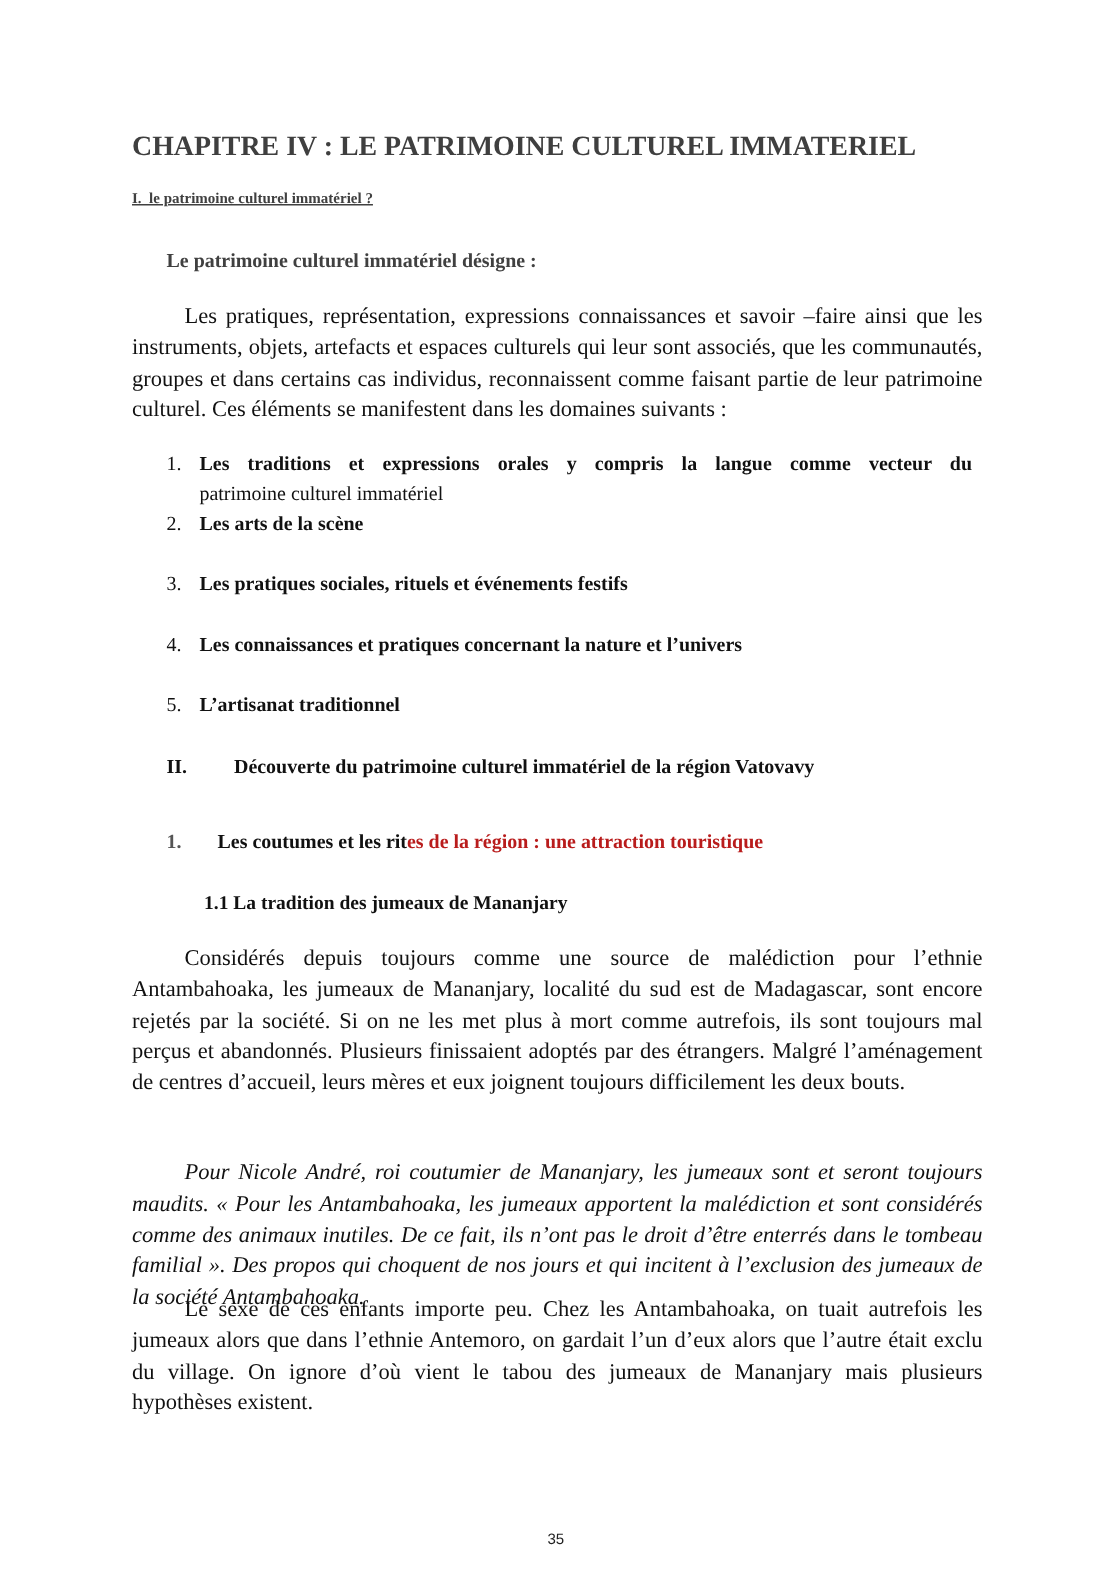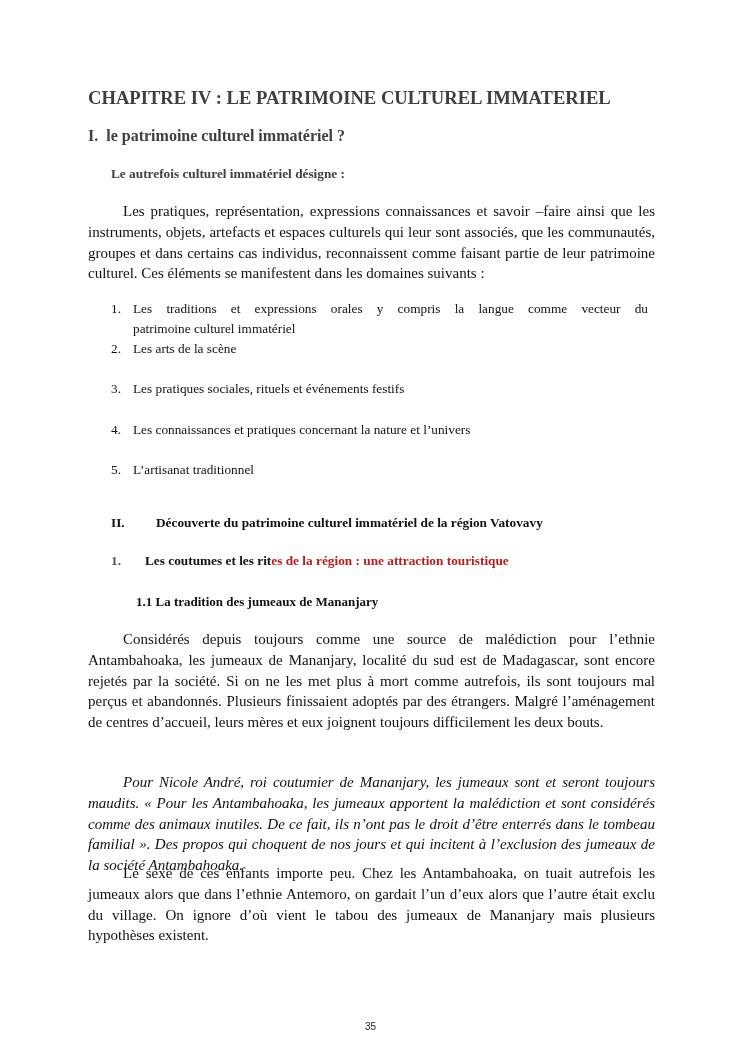--- a/index.html
+++ b/index.html
@@ -25,23 +25,24 @@
 
     .chapter-title {
       left: 88px; top: 87px;
       font-size: 18.6px;
       font-weight: bold;
       color: #3f3f3f;
       letter-spacing: 0;
     }
     .h-section-1 {
       left: 88px; top: 127px;
-      font-size: 16px;
+      font-size: 10px;
       font-weight: bold;
       color: #404040;
+      text-decoration: underline;
     }
     .h-sub-def {
       left: 111px; top: 166px;
       font-size: 13.3px;
       font-weight: bold;
       color: #404040;
     }
     .para {
       position: absolute;
       left: 88px;
@@ -76,31 +77,32 @@
     }
     .domain-list li .num {
       position: absolute;
       left: 0;
       top: 0;
     }
     .domain-list li .txt {
       display: block;
       text-align: justify;
       text-align-last: left;
+      font-weight: bold;
     }
     .domain-list li.first .txt { text-align-last: justify; }
     .domain-list li.first .txt2 { display: block; text-align-last: left; }
     .li-1 { position: absolute !important; top: 0; width: 515px; }
     .li-2 { position: absolute !important; top: 40px; width: 515px; }
     .li-3 { position: absolute !important; top: 80px; width: 515px; }
     .li-4 { position: absolute !important; top: 121px; width: 515px; }
     .li-5 { position: absolute !important; top: 161px; width: 515px; }
 
     .h-section-2 {
-      left: 111px; top: 515px;
+      left: 111px; top: 503px;
       font-size: 13.3px;
       font-weight: bold;
       color: #111111;
     }
     .h-section-2 .roman { display: inline-block; width: 45px; }
 
     .h-sub-1 {
       left: 111px; top: 553px;
       font-size: 13.3px;
       font-weight: bold;
@@ -125,21 +127,21 @@
   </style>
 </head>
 <body>
 
 <div class="page">
 
   <div class="abs chapter-title">CHAPITRE IV : LE PATRIMOINE CULTUREL IMMATERIEL</div>
 
   <div class="abs h-section-1" style="white-space: pre;">I.  le patrimoine culturel immatériel ?</div>
 
-  <div class="abs h-sub-def">Le autrefois culturel immatériel désigne :</div>
+  <div class="abs h-sub-def">Le patrimoine culturel immatériel désigne :</div>
 
   <p class="para para-def" style="margin:0;">Les pratiques, représentation, expressions connaissances et savoir –faire ainsi que les instruments, objets, artefacts et espaces culturels qui leur sont associés, que les communautés, groupes et dans certains cas individus, reconnaissent comme faisant partie de leur patrimoine culturel. Ces éléments se manifestent dans les domaines suivants :</p>
 
   <ol class="domain-list">
     <li class="li-1 first">
       <span class="num">1.</span>
       <span class="txt">Les traditions et expressions orales y compris la langue comme vecteur du</span>
       <span class="txt2">patrimoine culturel immatériel</span>
     </li>
     <li class="li-2">

